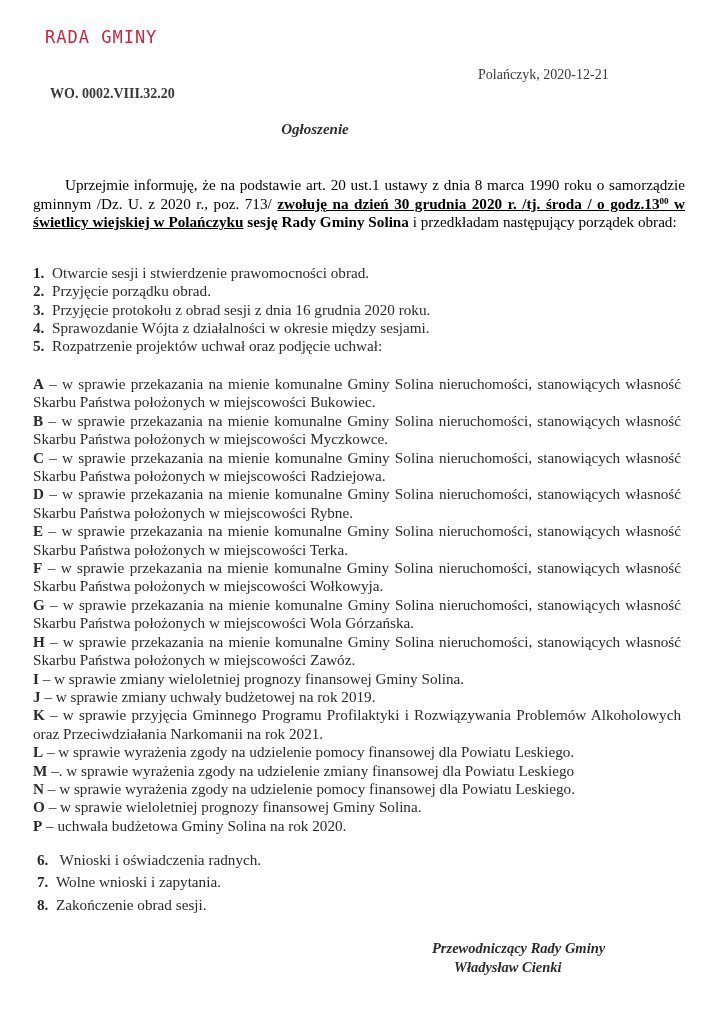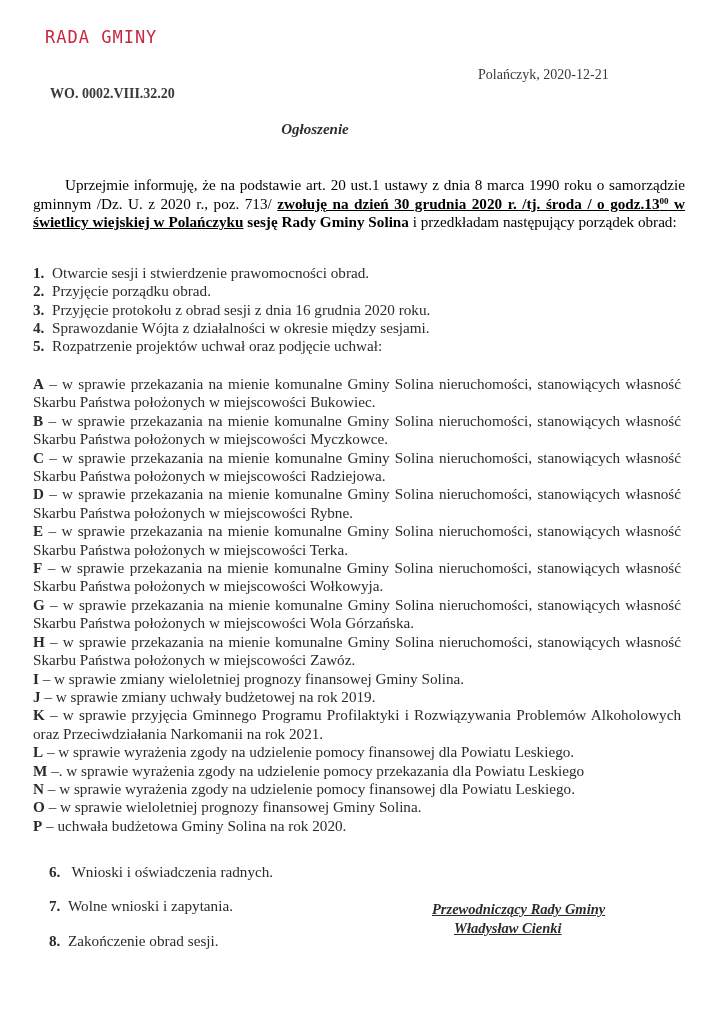--- a/index.html
+++ b/index.html
@@ -40,24 +40,24 @@
     .resolutions {
       position: absolute; left: 33px; width: 648px; top: 375px;
       font-size: 15.2px; line-height: 18.4px; margin: 0; padding: 0; list-style: none;
     }
     .resolutions li { margin: 0; padding: 0; text-align: justify; }
     .letter { font-weight: bold; }
     .agenda2 {
       position: absolute; left: 33px; width: 650px; top: 847px;
       font-size: 15.2px; line-height: 18.3px; margin: 0; padding: 0; list-style: none;
     }
-    .agenda2 li { margin: 16px; padding: 0; }
+    .agenda2 li { margin: 4px; padding: 0; }
     .signature {
-      position: absolute; left: 432px; top: 900px; font-weight: bold; font-style: italic;
-      font-size: 14.5px; line-height: 19px; color: #2b2b2b; text-decoration: underline;
+      position: absolute; left: 432px; top: 939px; font-weight: bold; font-style: italic;
+      font-size: 14.5px; line-height: 19px; color: #2b2b2b;
     }
     .signature .s2 { display: block; padding-left: 22px; }
     .signature .s1 { display: block; }
   </style>
 </head>
 <body>
 
 <div class="stamp">
   <span class="l1">RADA GMINY</span>
 </div>
@@ -85,21 +85,21 @@
   <li><span class="letter">C</span><span> – w sprawie przekazania na mienie komunalne Gminy Solina nieruchomości, stanowiących własność Skarbu Państwa położonych w miejscowości Radziejowa.</span></li>
   <li><span class="letter">D</span><span> –  w sprawie przekazania na mienie komunalne Gminy Solina nieruchomości, stanowiących własność Skarbu Państwa położonych w miejscowości  Rybne.</span></li>
   <li><span class="letter">E</span><span> –   w sprawie przekazania na mienie komunalne Gminy Solina nieruchomości, stanowiących własność Skarbu Państwa położonych w miejscowości Terka.</span></li>
   <li><span class="letter">F</span><span> –    w sprawie przekazania na mienie komunalne Gminy Solina nieruchomości, stanowiących własność Skarbu Państwa położonych w miejscowości  Wołkowyja.</span></li>
   <li><span class="letter">G</span><span> –   w sprawie przekazania na mienie komunalne Gminy Solina nieruchomości, stanowiących własność Skarbu Państwa położonych w miejscowości Wola Górzańska.</span></li>
   <li><span class="letter">H</span><span> –   w sprawie przekazania na mienie komunalne Gminy Solina nieruchomości, stanowiących własność Skarbu Państwa położonych w miejscowości Zawóz.</span></li>
   <li><span class="letter">I</span><span> –  w sprawie zmiany wieloletniej prognozy finansowej Gminy Solina.</span></li>
   <li><span class="letter">J</span><span> –  w sprawie zmiany uchwały budżetowej na rok 2019.</span></li>
   <li><span class="letter">K</span><span> – w sprawie przyjęcia Gminnego Programu Profilaktyki i Rozwiązywania Problemów Alkoholowych oraz Przeciwdziałania Narkomanii na rok 2021.</span></li>
   <li><span class="letter">L</span><span> – w sprawie wyrażenia zgody na udzielenie pomocy finansowej dla Powiatu Leskiego.</span></li>
-  <li><span class="letter">M</span><span> –. w sprawie wyrażenia zgody na udzielenie pomocy przekazania dla Powiatu Leskiego</span></li>
+  <li><span class="letter">M</span><span> –. w sprawie wyrażenia zgody na udzielenie zmiany finansowej dla Powiatu Leskiego</span></li>
   <li><span class="letter">N</span><span> – w sprawie wyrażenia zgody na udzielenie pomocy finansowej dla Powiatu Leskiego.</span></li>
   <li><span class="letter">O</span><span> – w sprawie wieloletniej prognozy finansowej Gminy Solina.</span></li>
   <li><span class="letter">P</span><span> – uchwała budżetowa Gminy Solina na rok 2020.</span></li>
 </ul>
 
 <ol class="agenda2">
   <li><span class="num">6.</span><span> Wnioski i oświadczenia radnych.</span></li>
   <li><span class="num">7.</span><span>Wolne wnioski i zapytania.</span></li>
   <li><span class="num">8.</span><span>Zakończenie obrad sesji.</span></li>
 </ol>

